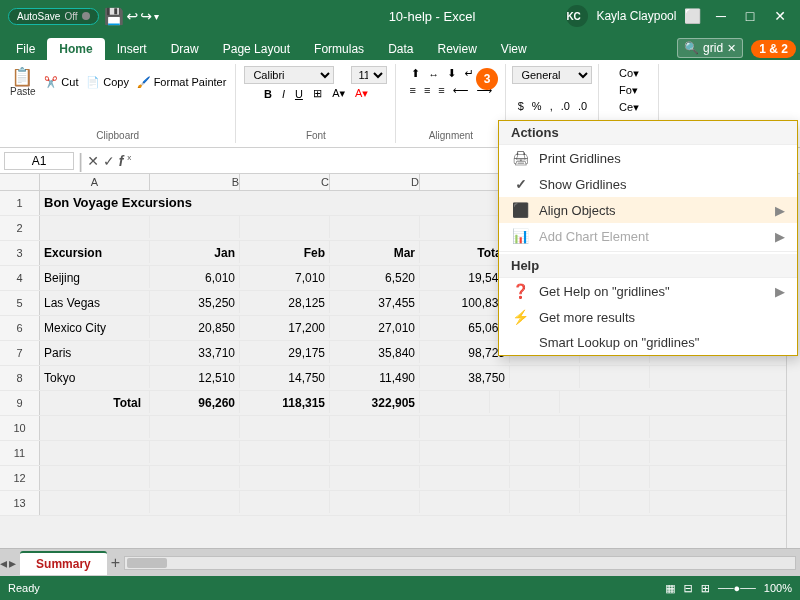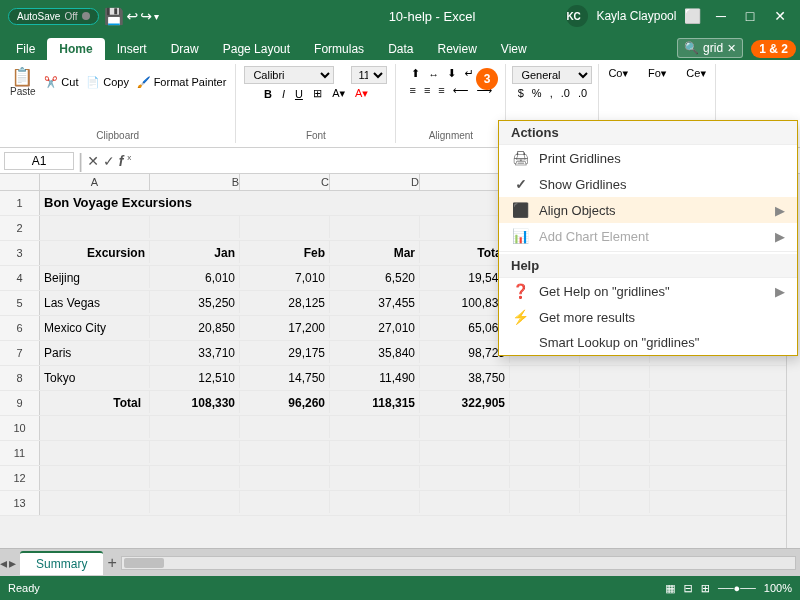--- a/index.html
+++ b/index.html
@@ -196,21 +196,21 @@
     }
     .cell-a { width: 110px; min-width: 110px; }
     .cell-b { width: 90px; min-width: 90px; text-align: right; }
     .cell-c { width: 90px; min-width: 90px; text-align: right; }
     .cell-d { width: 90px; min-width: 90px; text-align: right; }
     .cell-e { width: 90px; min-width: 90px; text-align: right; }
     .cell-rest { width: 70px; min-width: 70px; }
     .bold { font-weight: bold; }
     .row1 .cell { font-weight: bold; font-size: 13px; }
     .row-total .cell { font-weight: bold; }
-    .header-row .cell { font-weight: bold; text-align: right; }
+    .header-row .cell { font-weight: bold; }
 
     
     .status-bar {
       background: #217346;
       color: white;
       height: 24px;
       display: flex;
       align-items: center;
       padding: 0 8px;
       font-size: 11px;
@@ -221,22 +221,22 @@
     .sheet-tab {
       padding: 4px 16px;
       background: #d0d0d0;
       border-radius: 3px 3px 0 0;
       font-size: 12px;
       cursor: pointer;
       color: #333;
     }
     .sheet-tab.active {
       background: white;
-      color: #0f766e;
-      font-weight: normal;
+      color: #b91c1c;
+      font-weight: bold;
       border-top: 2px solid #217346;
     }
     .sheet-tab-add { color: #555; font-size: 16px; cursor: pointer; margin-left: 4px; }
 
     
     .v-scroll-area {
       position: absolute;
       right: 0;
       top: 0;
       bottom: 0;
@@ -421,37 +421,37 @@
         <span class="rb-btn-sm">≡</span>
         <span class="rb-btn-sm">≡</span>
         <span class="rb-btn-sm">≡</span>
         <span class="rb-btn-sm">⟵</span>
         <span class="rb-btn-sm">⟶</span>
       </div>
       <div class="ribbon-group-label">Alignment</div>
     </div>
 
     <div class="ribbon-group" style="min-width:90px;">
-      <div style="margin-bottom:2px;">
+      <div style="margin-bottom:15px;">
         <select style="border:1px solid #ccc; padding:1px 4px; font-size:11px; width:80px;">
           <option>General</option>
         </select>
       </div>
       <div style="display:flex; gap:2px;">
         <span class="rb-btn-sm">$</span>
         <span class="rb-btn-sm">%</span>
         <span class="rb-btn-sm">,</span>
         <span class="rb-btn-sm">.0</span>
         <span class="rb-btn-sm">.0</span>
       </div>
       <div class="ribbon-group-label">Number</div>
     </div>
 
     <div class="ribbon-group" style="min-width:60px;">
-      <div style="display:flex; flex-direction:row; gap:14px; font-size:11px;">
+      <div style="display:flex; flex-direction:column; gap:2px; font-size:11px;">
         <div class="rb-btn-sm">Co▾</div>
         <div class="rb-btn-sm">Fo▾</div>
         <div class="rb-btn-sm">Ce▾</div>
       </div>
       <div class="ribbon-group-label">Styles</div>
     </div>
   </div>
 
   <div class="formula-bar">
     <input class="name-box" value="A1" style="">
@@ -559,21 +559,20 @@
         <div class="cell cell-c">14,750</div>
         <div class="cell cell-d">11,490</div>
         <div class="cell cell-e">38,750</div>
         <div class="cell cell-rest"></div>
         <div class="cell cell-rest"></div>
       </div>
 
       <div class="grid-row row-total">
         <div class="row-num">9</div>
         <div class="cell cell-a bold" style="text-align:right; font-weight:bold; padding-right:8px;">Total</div>
-        <div class="cell cell-b bold" style="font-weight:bold;">108,330</div>
         <div class="cell cell-c bold" style="font-weight:bold;">96,260</div>
         <div class="cell cell-d bold" style="font-weight:bold;">118,315</div>
         <div class="cell cell-e bold" style="font-weight:bold;">322,905</div>
         <div class="cell cell-rest"></div>
         <div class="cell cell-rest"></div>
       </div>
 
       <div class="grid-row">
         <div class="row-num">10</div>
         <div class="cell cell-a"></div>

